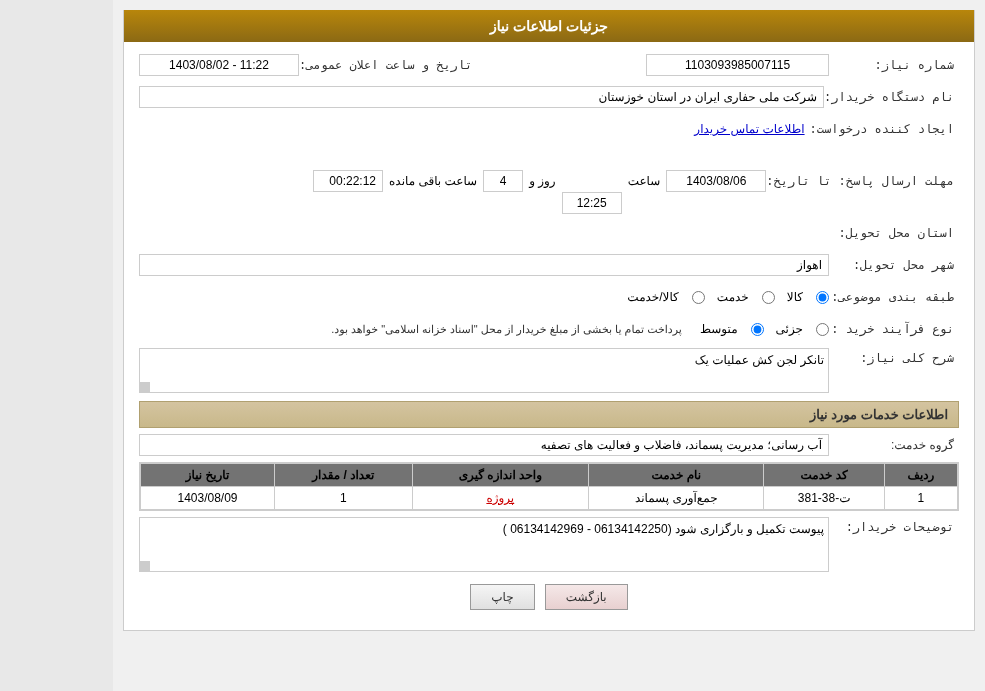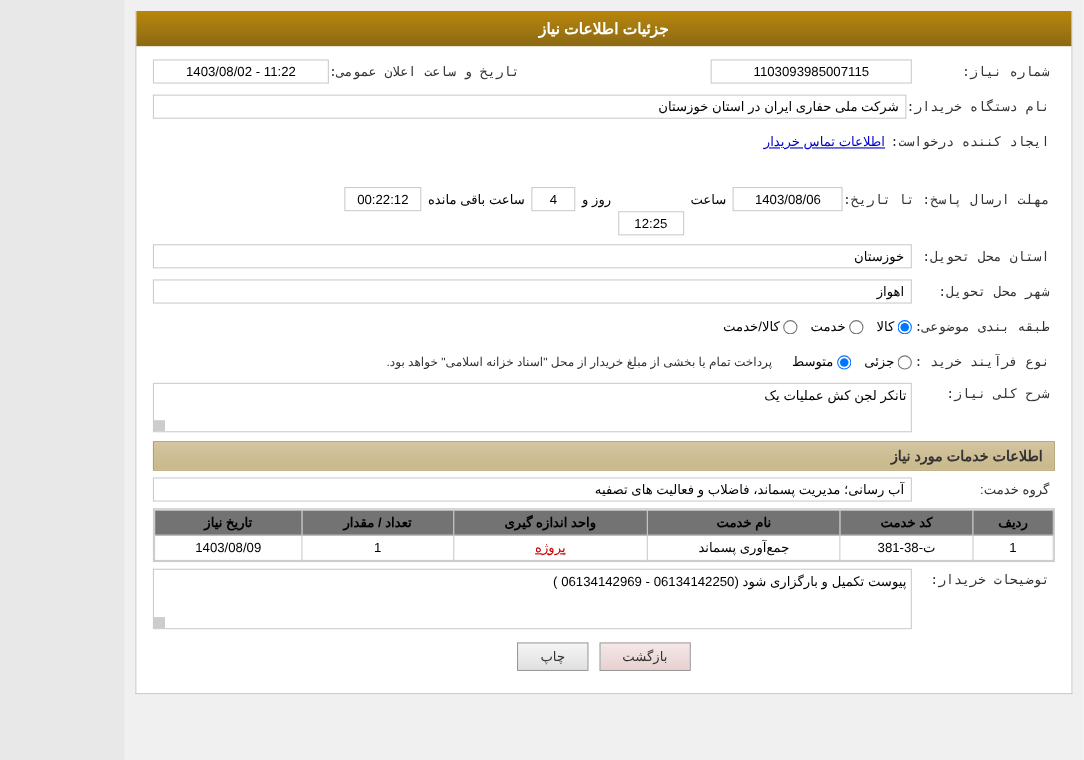--- a/index.html
+++ b/index.html
@@ -84,21 +84,21 @@
     }
     .radio-group {
       display: flex;
       align-items: center;
       gap: 12px;
       flex: 1;
     }
     .radio-item {
       display: flex;
       align-items: center;
-      gap: 3px;
+      gap: 13px;
     }
     .table-container {
       border: 1px solid #ccc;
       margin: 6px 0;
     }
     table {
       width: 100%;
       border-collapse: collapse;
       font-size: 12px;
     }
@@ -218,26 +218,25 @@
       </div>
 
       <div class="info-row">
         <span class="label">مهلت ارسال پاسخ: تا تاریخ:</span>
         <div class="small-box" style="min-width:100px; text-align:center;">1403/08/06</div>
         <span class="value-plain">ساعت</span>
         <div class="small-box" style="min-width:60px; text-align:center;margin-top:44px;">12:25</div>
         <span class="value-plain">روز و</span>
         <div class="small-box" style="min-width:40px; text-align:center;">4</div>
         <span class="value-plain">ساعت باقی مانده</span>
-        <div class="small-box" style="min-width:70px; text-align:center; direction:ltr;margin-left:40px;">00:22:12</div>
+        <div class="small-box" style="min-width:70px; text-align:right; direction:ltr;margin-left:40px;">00:22:12</div>
       </div>
 
       <div class="info-row">
         <span class="label">استان محل تحویل:</span>
-        <div class="value-box">خوزستان</div>
       </div>
 
       <div class="info-row">
         <span class="label">شهر محل تحویل:</span>
         <div class="value-box">اهواز</div>
       </div>
 
       <div class="info-row">
         <span class="label">طبقه بندی موضوعی:</span>
         <div class="radio-group">

